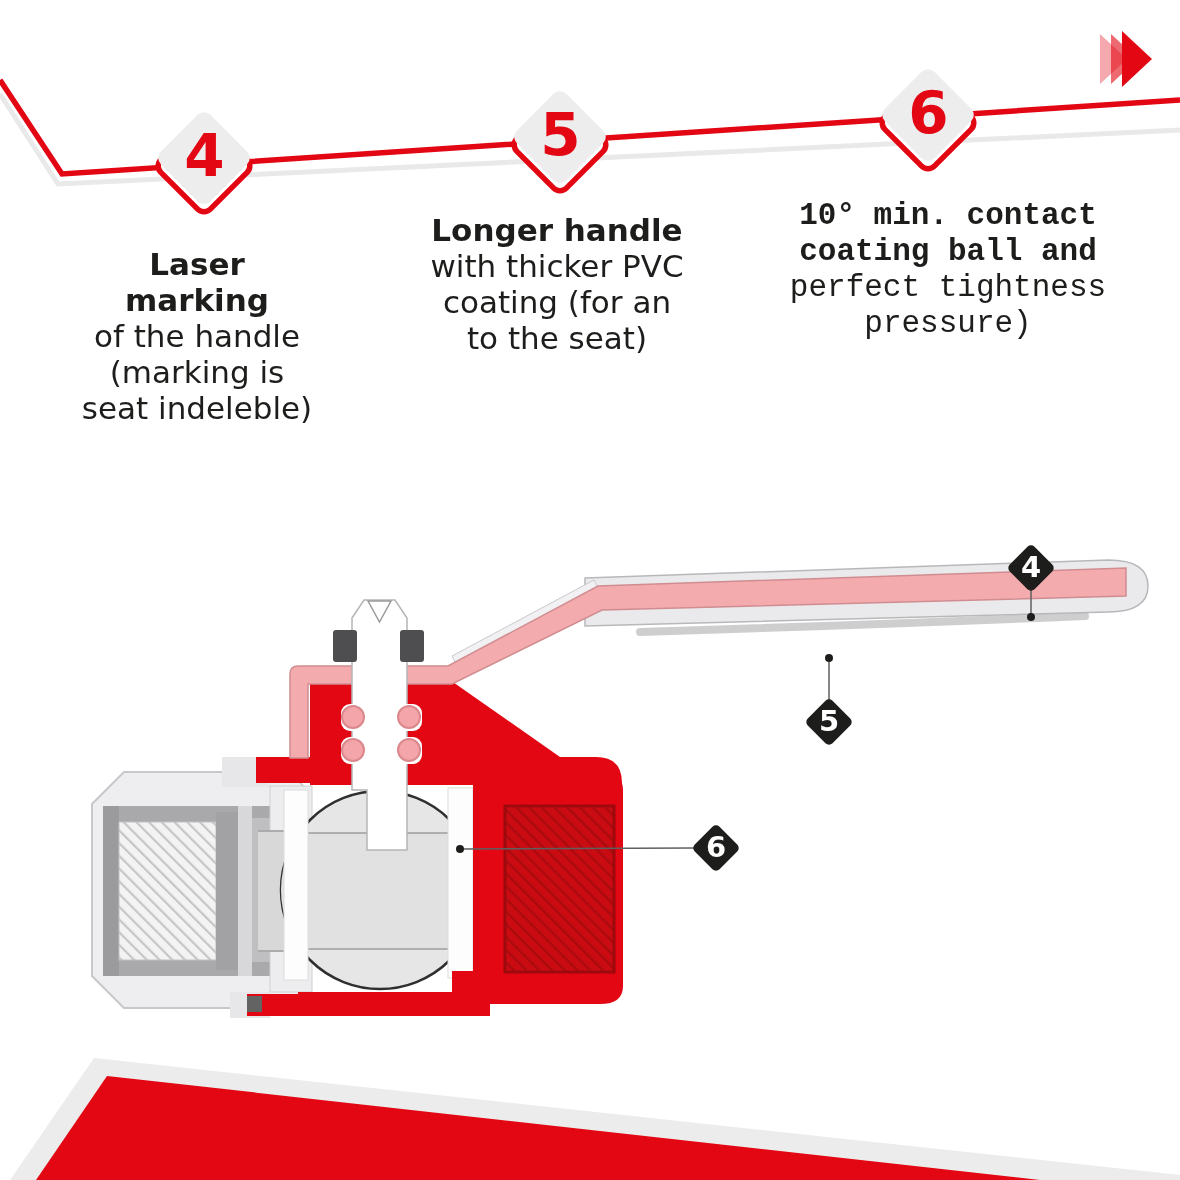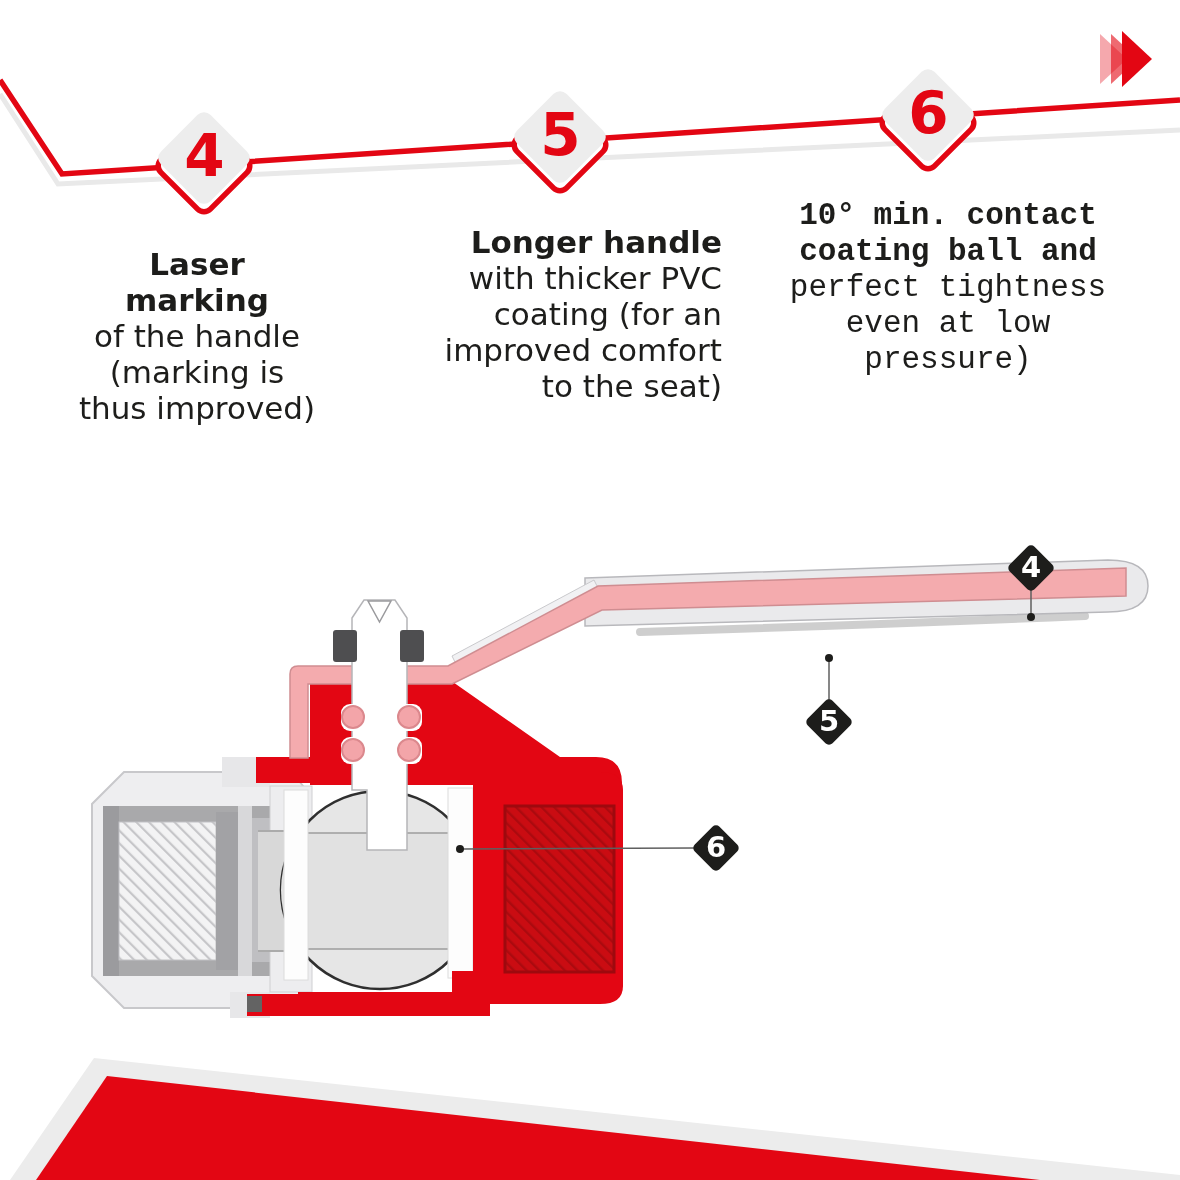--- a/index.html
+++ b/index.html
@@ -157,36 +157,34 @@
 
   <div class="step-num" style="left:204px;top:158px;">4</div>
   <div class="step-num" style="left:560px;top:137px;">5</div>
   <div class="step-num" style="left:928px;top:115px;">6</div>
 
   <div class="feature" style="left:47px;top:246px;width:300px;">
     <div class="ln b">Laser</div>
     <div class="ln b">marking</div>
     <div class="ln">of the handle</div>
     <div class="ln">(marking is</div>
-    <div class="ln">thus improved)</div>
+    <div class="ln">seat indeleble)</div>
   </div>
 
-  <div class="feature" style="left:392px;top:224px;width:330px;text-align:right;">
+  <div class="feature" style="left:392px;top:212px;width:330px;">
     <div class="ln b">Longer handle</div>
     <div class="ln">with thicker PVC</div>
     <div class="ln">coating (for an</div>
-    <div class="ln">improved comfort</div>
     <div class="ln">to the seat)</div>
   </div>
 
   <div class="feature" style="left:783px;top:198px;width:330px;font-family:Liberation Mono, monospace;">
     <div class="ln b">10° min. contact</div>
     <div class="ln b">coating ball and</div>
     <div class="ln">perfect tightness</div>
-    <div class="ln">even at low</div>
     <div class="ln">pressure)</div>
   </div>
 
   <div class="callout-num" style="left:1031px;top:568px;">4</div>
   <div class="callout-num" style="left:829px;top:722px;">5</div>
   <div class="callout-num" style="left:716px;top:848px;">6</div>
 
 </div>
 
 </body></html>

